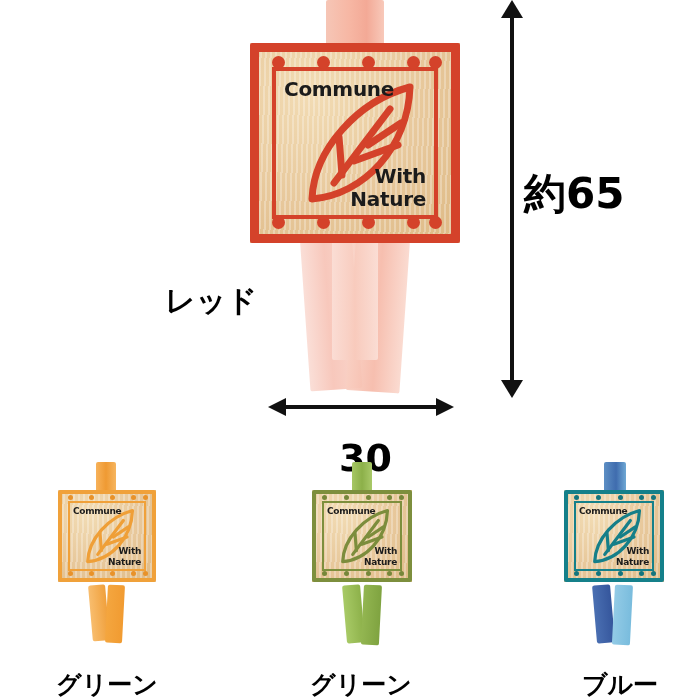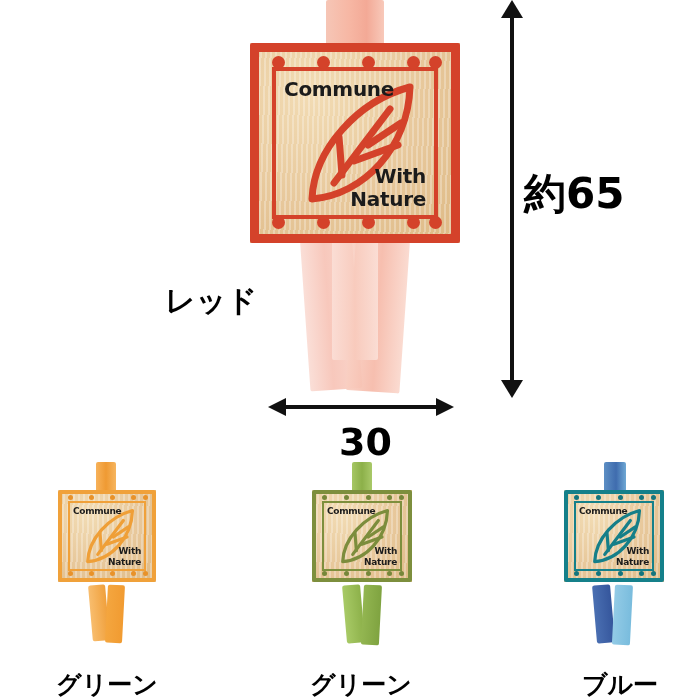--- a/index.html
+++ b/index.html
@@ -116,21 +116,21 @@
     <div class="arrowline" style="left:510px;top:14px;width:4px;height:374px;"></div>
     <div class="arrowhead" style="left:501px;top:0px;border-left:11px solid transparent;border-right:11px solid transparent;border-bottom:18px solid #111;"></div>
     <div class="arrowhead" style="left:501px;top:380px;border-left:11px solid transparent;border-right:11px solid transparent;border-top:18px solid #111;"></div>
     <div class="dimlabel" style="left:524px;top:166px;font-size:42px;">約65</div>
   </div>
 
   <div>
     <div class="arrowline" style="left:284px;top:405px;width:154px;height:4px;"></div>
     <div class="arrowhead" style="left:268px;top:398px;border-top:9px solid transparent;border-bottom:9px solid transparent;border-right:18px solid #111;"></div>
     <div class="arrowhead" style="left:436px;top:398px;border-top:9px solid transparent;border-bottom:9px solid transparent;border-left:18px solid #111;"></div>
-    <div class="dimlabel" style="left:339px;top:420px;font-size:38px;">30</div>
+    <div class="dimlabel" style="left:339px;top:436px;font-size:38px;">30</div>
   </div>
 
   <div>
     <div class="strand" style="left:96px;top:462px;width:20px;height:34px;background:linear-gradient(90deg,#f7b25a,#ef9a33,#f6b55f);"></div>
     <div class="strand" style="left:88px;top:585px;width:17px;height:56px;background:linear-gradient(90deg,#f8bd6e,#f0a03c);transform:rotate(-5deg);transform-origin:top center;"></div>
     <div class="strand" style="left:108px;top:585px;width:17px;height:58px;background:linear-gradient(90deg,#f4a63f,#f19b31);transform:rotate(3deg);transform-origin:top center;"></div>
 
     <div class="tag" style="left:58px;top:490px;width:98px;height:92px;">
       <div class="paper"></div>
       <div class="outerline" style="inset:0;border-width:4px;border-color:#f0a13a;"></div>

